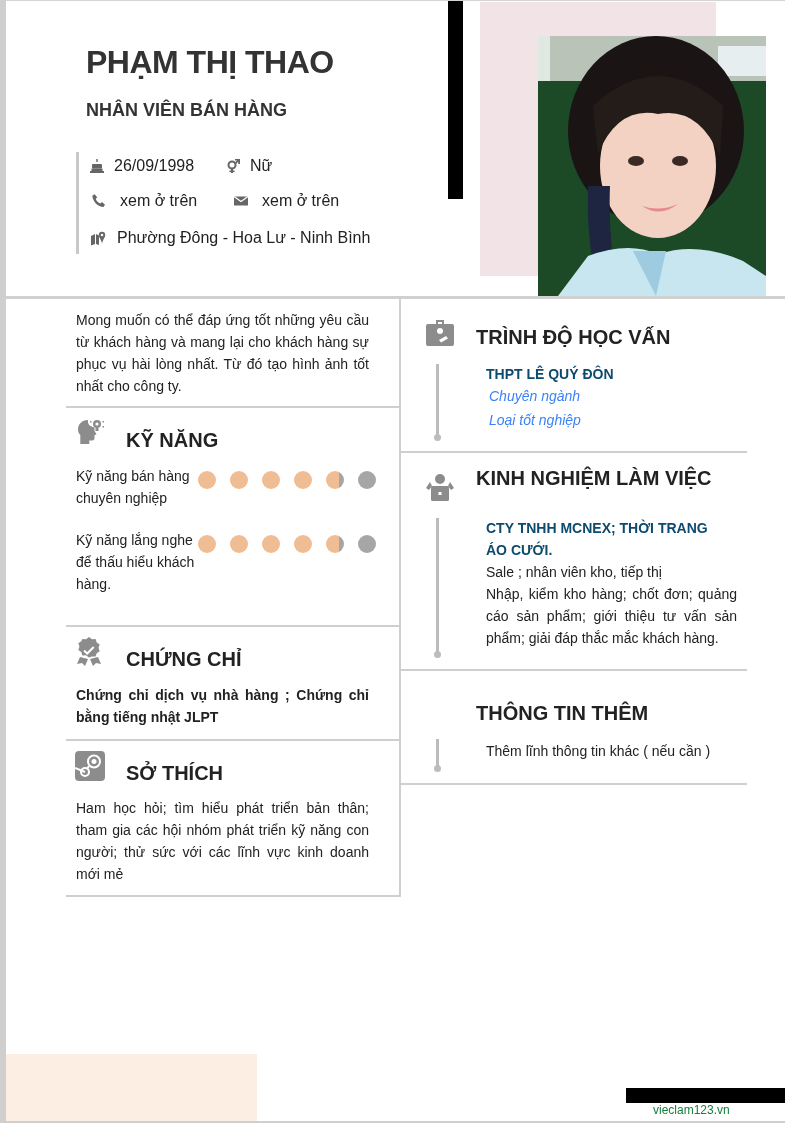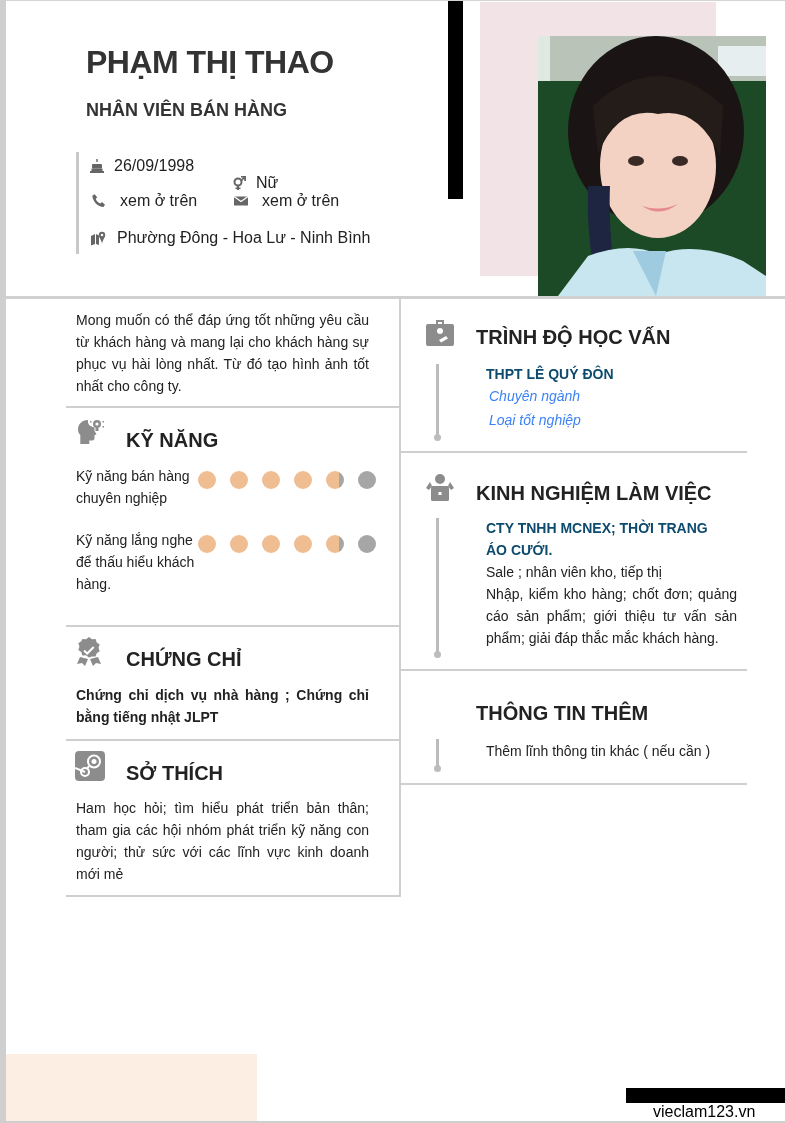--- a/index.html
+++ b/index.html
@@ -43,21 +43,21 @@
   .right-sep { position: absolute; left: 401px; width: 346px; height: 2px; background: #cfcfcf; }
   .timeline { position: absolute; left: 436px; width: 3px; background: #bcbcbc; }
   .timeline::after { content: ""; position: absolute; left: -2px; bottom: -3px; width: 7px; height: 7px; border-radius: 50%; background: #bcbcbc; }
   .r-text { position: absolute; left: 486px; width: 251px; font-size: 14px; line-height: 22px; color: #222; text-align: justify; }
   .r-strong { font-weight: bold; color: #0c4a6e; }
   .r-muted { color: #3b82f6; font-style: italic; }
 
   
   .peach-block { position: absolute; left: 6px; top: 1054px; width: 251px; height: 67px; background: #fdeee3; }
   .black-bar-bottom { position: absolute; left: 626px; top: 1088px; width: 159px; height: 15px; background: #000; }
-  .watermark { position: absolute; left: 653px; top: 1103px; font-size: 16px; color: #000000; }
+  .watermark { position: absolute; left: 653px; top: 1103px; font-size: 12px; color: #15803d; }
 </style>
 </head>
 <body>
 
 <div class="page-edge-top"></div>
 <div class="page-edge-left"></div>
 
 <div class="name">PHẠM THỊ THAO</div>
 <div class="job-title">NHÂN VIÊN BÁN HÀNG</div>
 
@@ -67,21 +67,21 @@
   <span class="ico">
     <svg viewBox="0 0 16 16">
         <rect x="7.3" y="1" width="1.4" height="3"></rect>
         <rect x="3" y="6" width="10" height="4.5" rx="1"></rect>
         <rect x="1" y="13" width="14" height="2"></rect>
         <rect x="2.5" y="10.5" width="11" height="2.5"></rect>
       </svg>
   </span>
   <span>26/09/1998</span>
 </div>
-<div class="info-item" style="left:230px; top:157px;margin-top:17px;">
+<div class="info-item" style="left:224px; top:157px;">
   <span class="ico">
     <svg viewBox="0 0 16 16">
         <circle cx="7" cy="7" r="3.5" fill="none" stroke="#666" stroke-width="2"></circle>
         <rect x="6" y="10.5" width="2" height="4.5"></rect>
         <rect x="4.5" y="12.5" width="5" height="1.6"></rect>
         <path d="M10 1h5v5h-1.8V3.8L10.8 6.2 9.6 5l2.4-2.4H10z"></path>
       </svg>
   </span>
   <span>Nữ</span>
 </div>
@@ -223,21 +223,21 @@
 
 <div class="sec-icon" style="left:425px; top:473px;">
   <svg viewBox="0 0 30 30">
       <circle cx="15" cy="6" r="5"></circle>
       <path d="M5 9l-4 6 3 2 3-4z"></path>
       <path d="M25 9l4 6-3 2-3-4z"></path>
       <rect x="6" y="13" width="18" height="15" rx="1.5"></rect>
       <rect x="13.5" y="19" width="3" height="3" fill="#fff"></rect>
     </svg>
 </div>
-<div class="sec-title" style="left:476px; top:482px;text-align:right;">KINH NGHIỆM LÀM VIỆC</div>
+<div class="sec-title" style="left:476px; top:467px;text-align:right;">KINH NGHIỆM LÀM VIỆC</div>
 <div class="timeline" style="top:518px; height:137px;"></div>
 <div class="r-text r-strong" style="top:517px; width:245px; text-align:left;">CTY TNHH MCNEX; THỜI TRANG ÁO CƯỚI.</div>
 <div class="r-text" style="top:561px; text-align:left;">Sale ; nhân viên kho, tiếp thị</div>
 <div class="r-text" style="top:583px;">Nhập, kiểm kho hàng; chốt đơn; quảng cáo sản phẩm; giới thiệu tư vấn sản phẩm; giải đáp thắc mắc khách hàng.</div>
 <div class="right-sep" style="top:669px;"></div>
 
 <div class="sec-title" style="left:476px; top:702px;">THÔNG TIN THÊM</div>
 <div class="timeline" style="top:739px; height:30px;"></div>
 <div class="r-text" style="top:740px; width:260px; text-align:left;">Thêm lĩnh thông tin khác ( nếu cần )</div>
 <div class="right-sep" style="top:783px;"></div>

